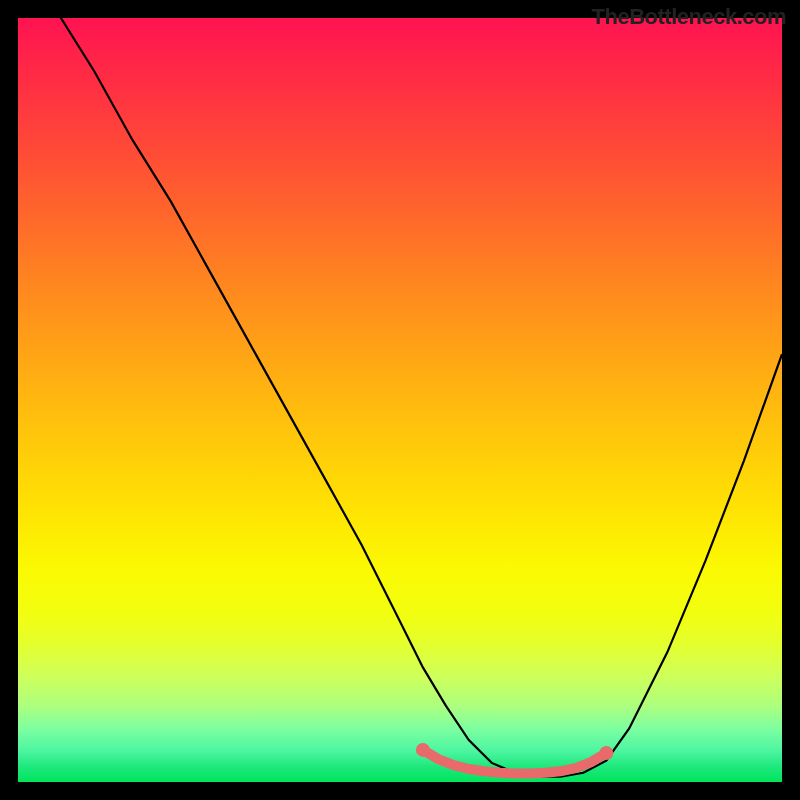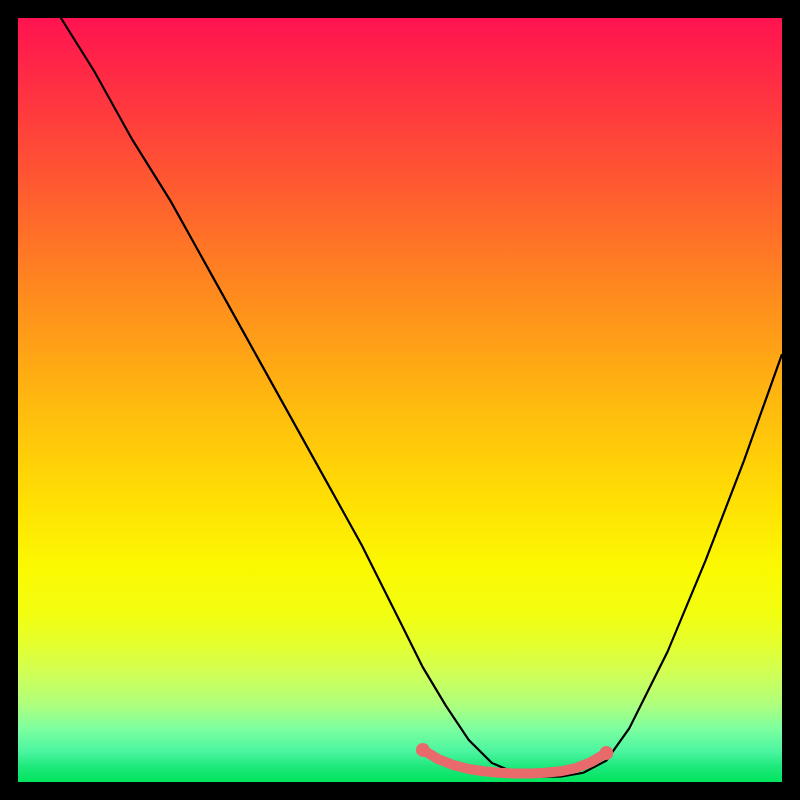--- a/index.html
+++ b/index.html
@@ -62,20 +62,21 @@
     top: 0;
     width: 100%;
     height: 100%;
   }
 </style>
 </head>
 <body>
 
 <div class="container">
 
+  <div class="watermark">TheBottleneck.com</div>
 
   <div class="plot-area">
     <div class="gradient-bg"></div>
     <svg class="curve" viewBox="0 0 764 764" preserveAspectRatio="none">
       <path id="main-curve" fill="none" stroke="#000" stroke-width="2.2" d="M0.0 -61.1 L38.2 -7.6 L76.4 53.5 L114.6 122.2 L152.8 183.4 L191.0 252.1 L229.2 320.9 L267.4 389.6 L305.6 458.4 L343.8 527.2 L382.0 603.6 L404.9 649.4 L427.8 687.6 L450.8 722.0 L473.7 744.9 L496.6 754.8 L519.5 758.7 L542.4 758.7 L565.4 754.8 L588.3 742.6 L611.2 710.5 L649.4 634.1 L687.6 542.4 L725.8 443.1 L764.0 336.2"></path>
       <g id="marker-group">
           <path d="M404.9 731.9 L420.2 741.1 L435.5 747.2 L450.8 751.0 L466.0 753.3 L481.3 754.8 L496.6 755.6 L511.9 755.6 L527.2 754.8 L542.4 753.3 L557.7 750.2 L573.0 744.1 L588.3 735.0" fill="none" stroke="#e86a6a" stroke-width="10" stroke-linecap="round" stroke-linejoin="round"></path>
           <circle cx="404.9" cy="731.9" r="7" fill="#e86a6a"></circle>
           <circle cx="588.3" cy="735.0" r="7" fill="#e86a6a"></circle>
         </g>

